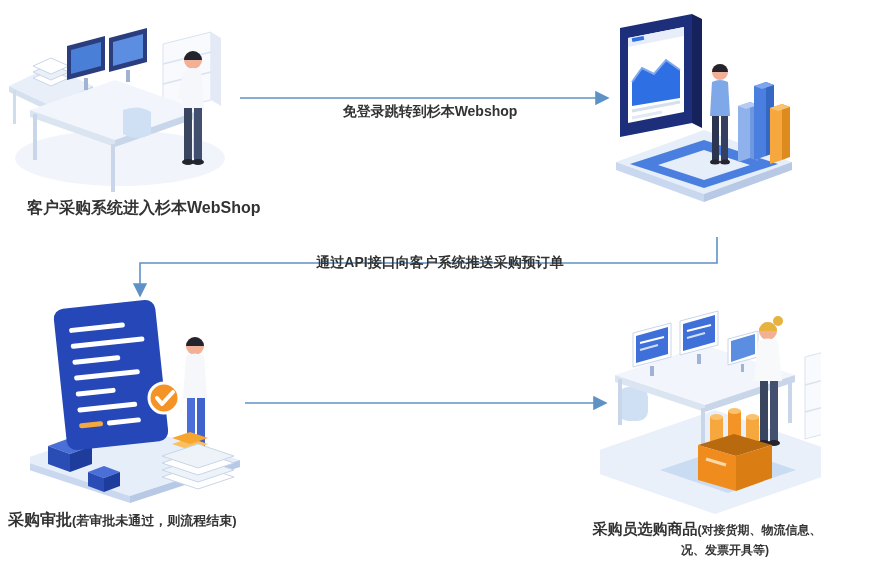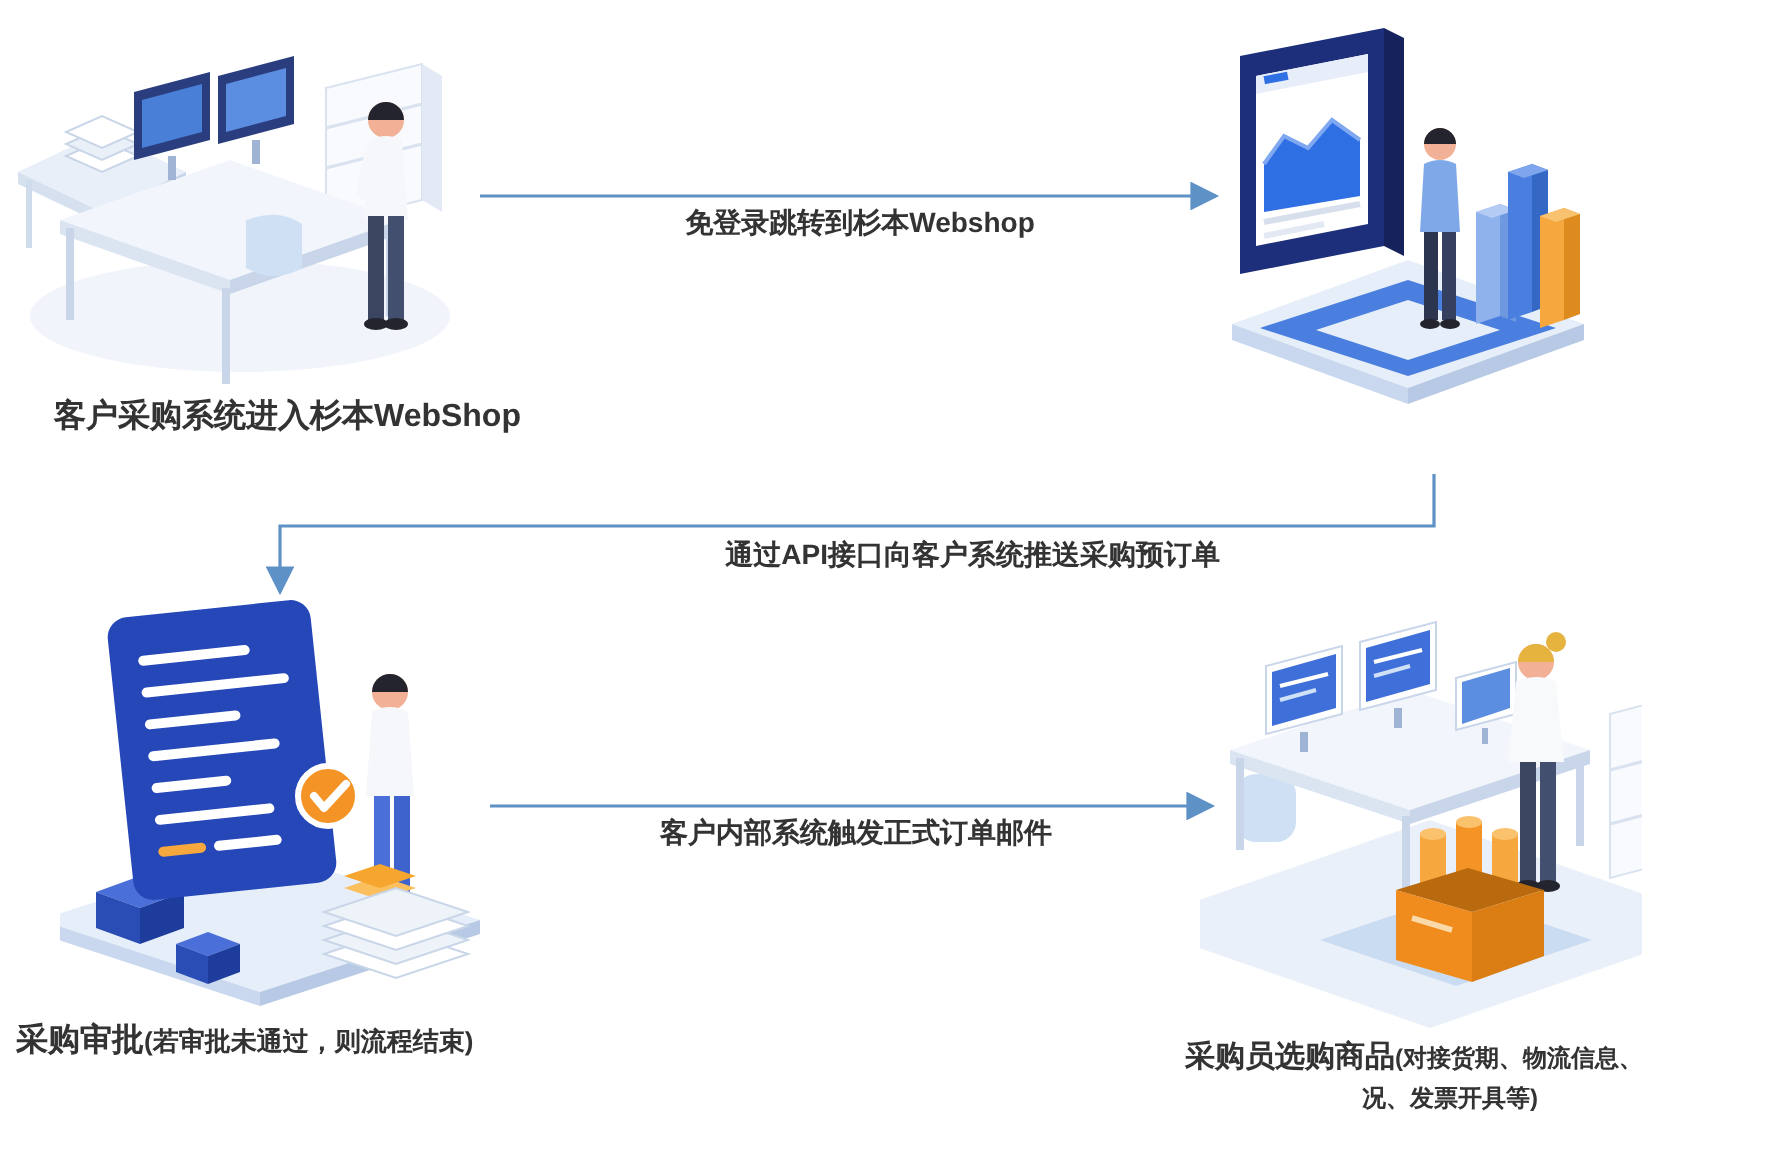--- a/index.html
+++ b/index.html
@@ -16,21 +16,21 @@
     text-align:center; line-height:1.2;
   }
   .node-label { position:absolute; font-weight:700; color:#333333; }
   .nl-1 { left:8px;  top:198px; font-size:16px;margin-left:19px; }
   .nl-2 { left:538px; top:221px; width:352px; font-size:16px; text-align:center; }
   .nl-3 { left:8px;  top:510px; font-size:16px; }
   .nl-3 .sub { font-size:13px; }
   .nl-4 { left:585px; top:519px; width:280px; font-size:15px; text-align:center; line-height:1.35; }
   .nl-4 .sub { font-size:12px; }
   .al-1 { left:278px; top:103px; width:304px; }
-  .al-2 { left:270px; top:269px; width:340px;text-align:right; }
+  .al-2 { left:270px; top:254px; width:340px; }
   .al-3 { left:268px; top:408px; width:320px; }
 </style>
 </head>
 <body>
 
 <div class="canvas">
 
   <div class="scene" style="left:5px; top:8px;">
     <svg viewBox="0 0 230 190" width="230" height="190">
       <ellipse cx="115" cy="150" rx="105" ry="28" fill="#f1f5fb"></ellipse>
@@ -249,19 +249,18 @@
         <path d="M0,0 L9,4.5 L0,9 z" fill="#5e92c6"></path>
       </marker>
     </defs>
     <path d="M240,98 H608" stroke="#5e92c6" stroke-width="1.6" fill="none" marker-end="url(#ah)"></path>
     <path d="M717,237 V263 H140 V296" stroke="#5e92c6" stroke-width="1.6" fill="none" marker-end="url(#ah)"></path>
     <path d="M245,403 H606" stroke="#5e92c6" stroke-width="1.6" fill="none" marker-end="url(#ah)"></path>
   </svg>
 
   <div class="arrow-label al-1">免登录跳转到杉本Webshop</div>
   <div class="arrow-label al-2">通过API接口向客户系统推送采购预订单</div>
-  <div class="arrow-label al-3">客户内部系统触发正式订单邮件</div>
 
   <div class="node-label nl-1">客户采购系统进入杉本WebShop</div>
   <div class="node-label nl-3"><span>采购审批</span><span class="sub">(若审批未通过，则流程结束)</span></div>
   <div class="node-label nl-4"><span>采购员选购商品</span><span class="sub">(对接货期、物流信息、异常情况、发票开具等)</span></div>
 
 </div>
 
 </body></html>

